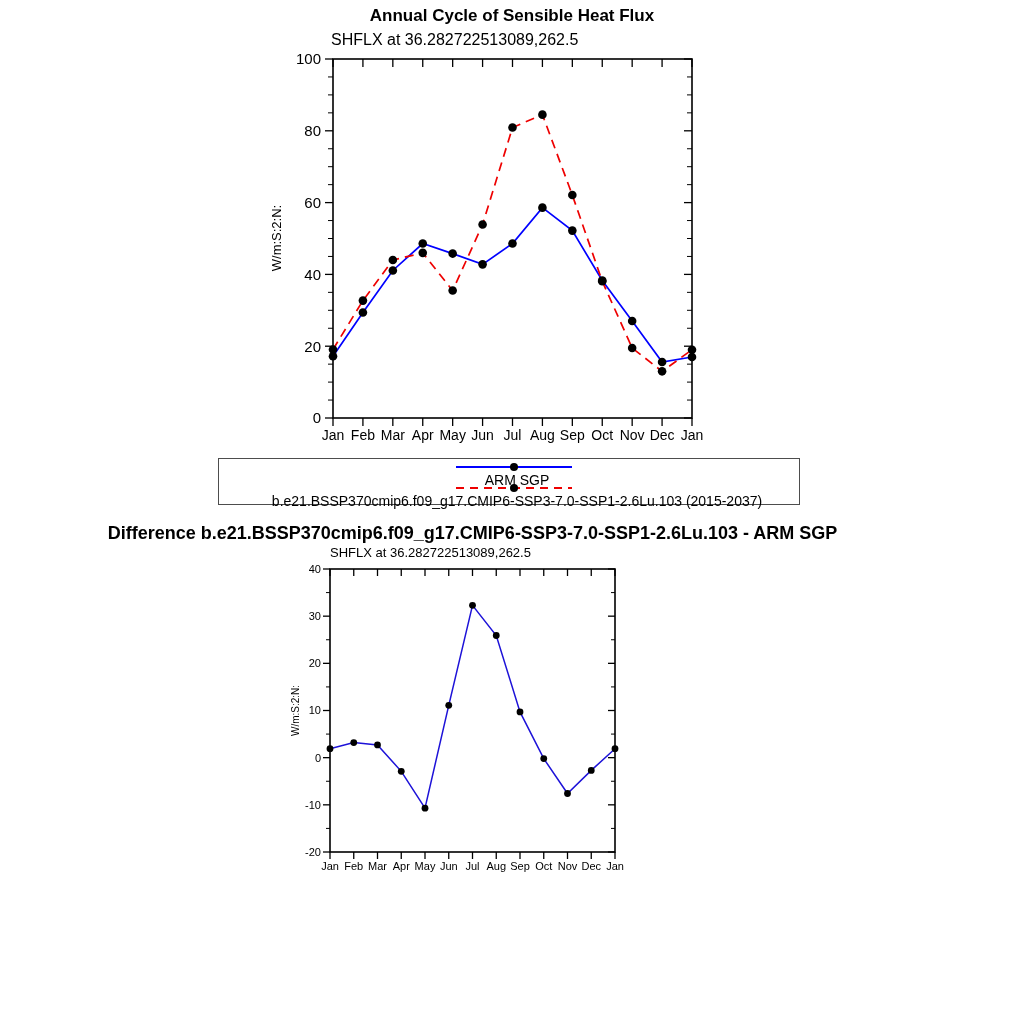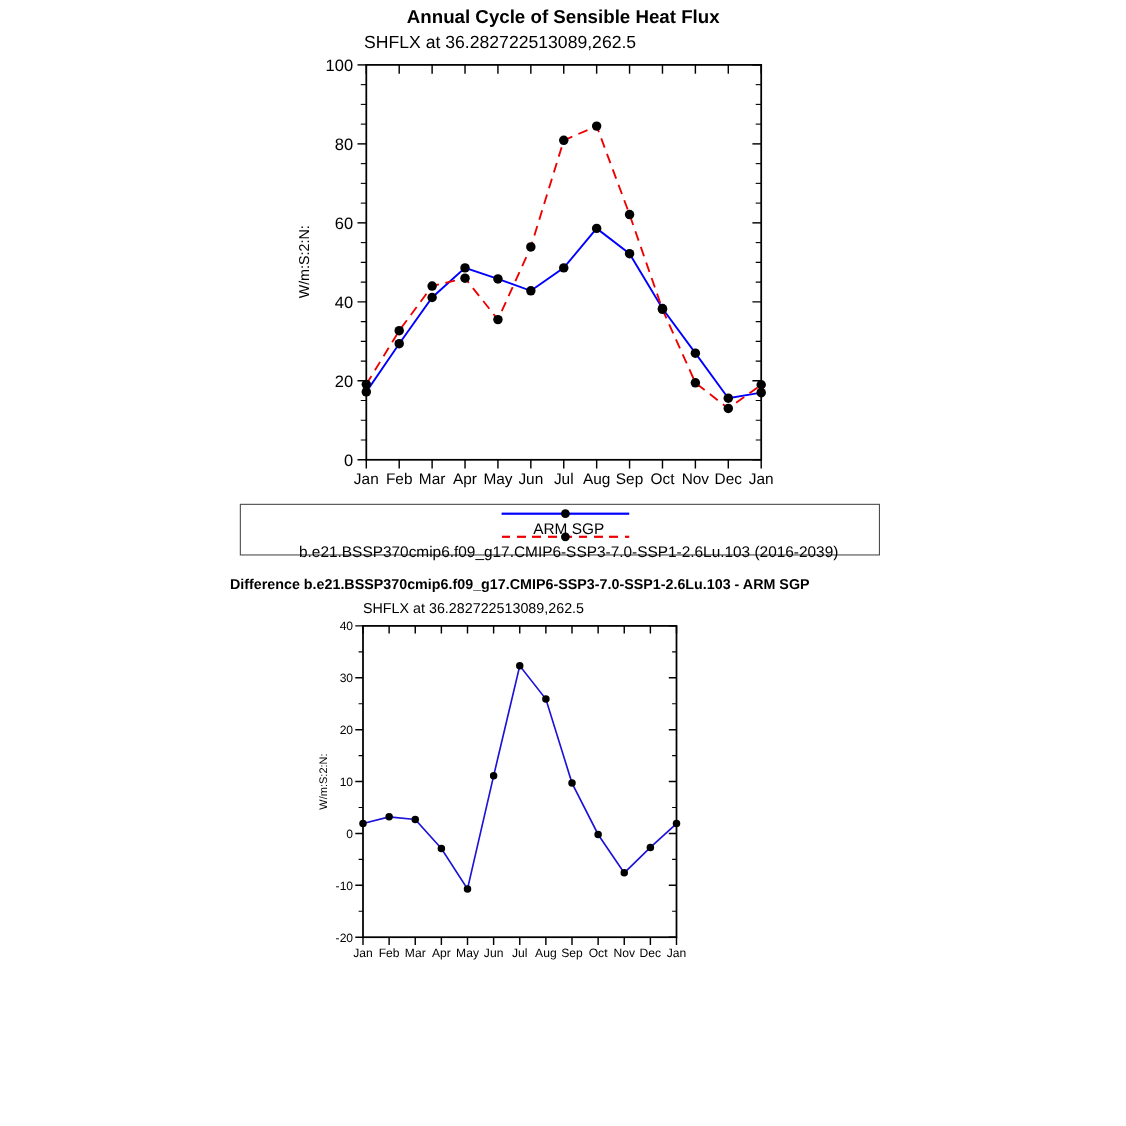--- a/index.html
+++ b/index.html
@@ -4,21 +4,21 @@
 <style>
   html,body{margin:0;padding:0;background:#fff;}
   .page{
     position:relative;width:1024px;height:1024px;background:#ffffff;overflow:hidden;
     font-family:"Liberation Sans", sans-serif;color:#000;
   }
   .title1{position:absolute;left:0;top:6px;width:1024px;text-align:center;font-size:17px;font-weight:bold;}
   .subtitle1{position:absolute;left:331px;top:31px;font-size:16px;}
   .ylab1{position:absolute;left:226px;top:231px;width:100px;height:14px;text-align:center;
          font-size:13px;transform:rotate(-90deg);}
-  .title2{position:absolute;left:0;top:523px;width:945px;text-align:center;font-size:13px;font-weight:bold;}
+  .title2{position:absolute;left:0;top:523px;width:945px;text-align:center;font-size:18px;font-weight:bold;}
   .subtitle2{position:absolute;left:330px;top:545px;font-size:13px;}
   .ylab2{position:absolute;left:245px;top:705px;width:100px;height:11px;text-align:center;
          font-size:10px;transform:rotate(-90deg);}
   svg{position:absolute;left:0;}
   #chart1{top:0;}
   #chart2{top:540px;}
   svg text{font-family:"Liberation Sans", sans-serif;fill:#000;}
   .legend{
     position:absolute;left:218px;top:458px;width:582px;height:47px;border:1px solid #4d4d4d;
     box-sizing:border-box;display:flex;flex-direction:column;justify-content:center;gap:3px;
@@ -164,21 +164,21 @@
         <span class="lline" style="background: rgb(0, 0, 255);"></span>
         <span class="ldot" style="background: rgb(0, 0, 0);"></span>
       </span>
       <span class="ltext">ARM SGP</span>
     </div>
     <div class="lrow">
       <span class="sample">
         <span class="lline" style="background: repeating-linear-gradient(90deg, rgb(238, 0, 0) 0px, rgb(238, 0, 0) 8px, rgba(0, 0, 0, 0) 8px, rgba(0, 0, 0, 0) 14px);"></span>
         <span class="ldot" style="background: rgb(0, 0, 0);"></span>
       </span>
-      <span class="ltext">b.e21.BSSP370cmip6.f09_g17.CMIP6-SSP3-7.0-SSP1-2.6Lu.103 (2016-2039)</span>
+      <span class="ltext">b.e21.BSSP370cmip6.f09_g17.CMIP6-SSP3-7.0-SSP1-2.6Lu.103 (2015-2037)</span>
     </div>
   </div>
 
   <div class="title2">Difference b.e21.BSSP370cmip6.f09_g17.CMIP6-SSP3-7.0-SSP1-2.6Lu.103 - ARM SGP</div>
   <div class="subtitle2">SHFLX at 36.282722513089,262.5</div>
   <div class="ylab2">W/m:S:2:N:</div>
   <svg id="chart2" width="1024" height="345">
       <rect x="330" y="29" width="285" height="283" fill="none" stroke="#000000" stroke-width="1.6"></rect>
       <line x1="323" y1="312" x2="330" y2="312" stroke="#000" stroke-width="1.3"></line>
       <line x1="608" y1="312" x2="615" y2="312" stroke="#000" stroke-width="1.3"></line>

